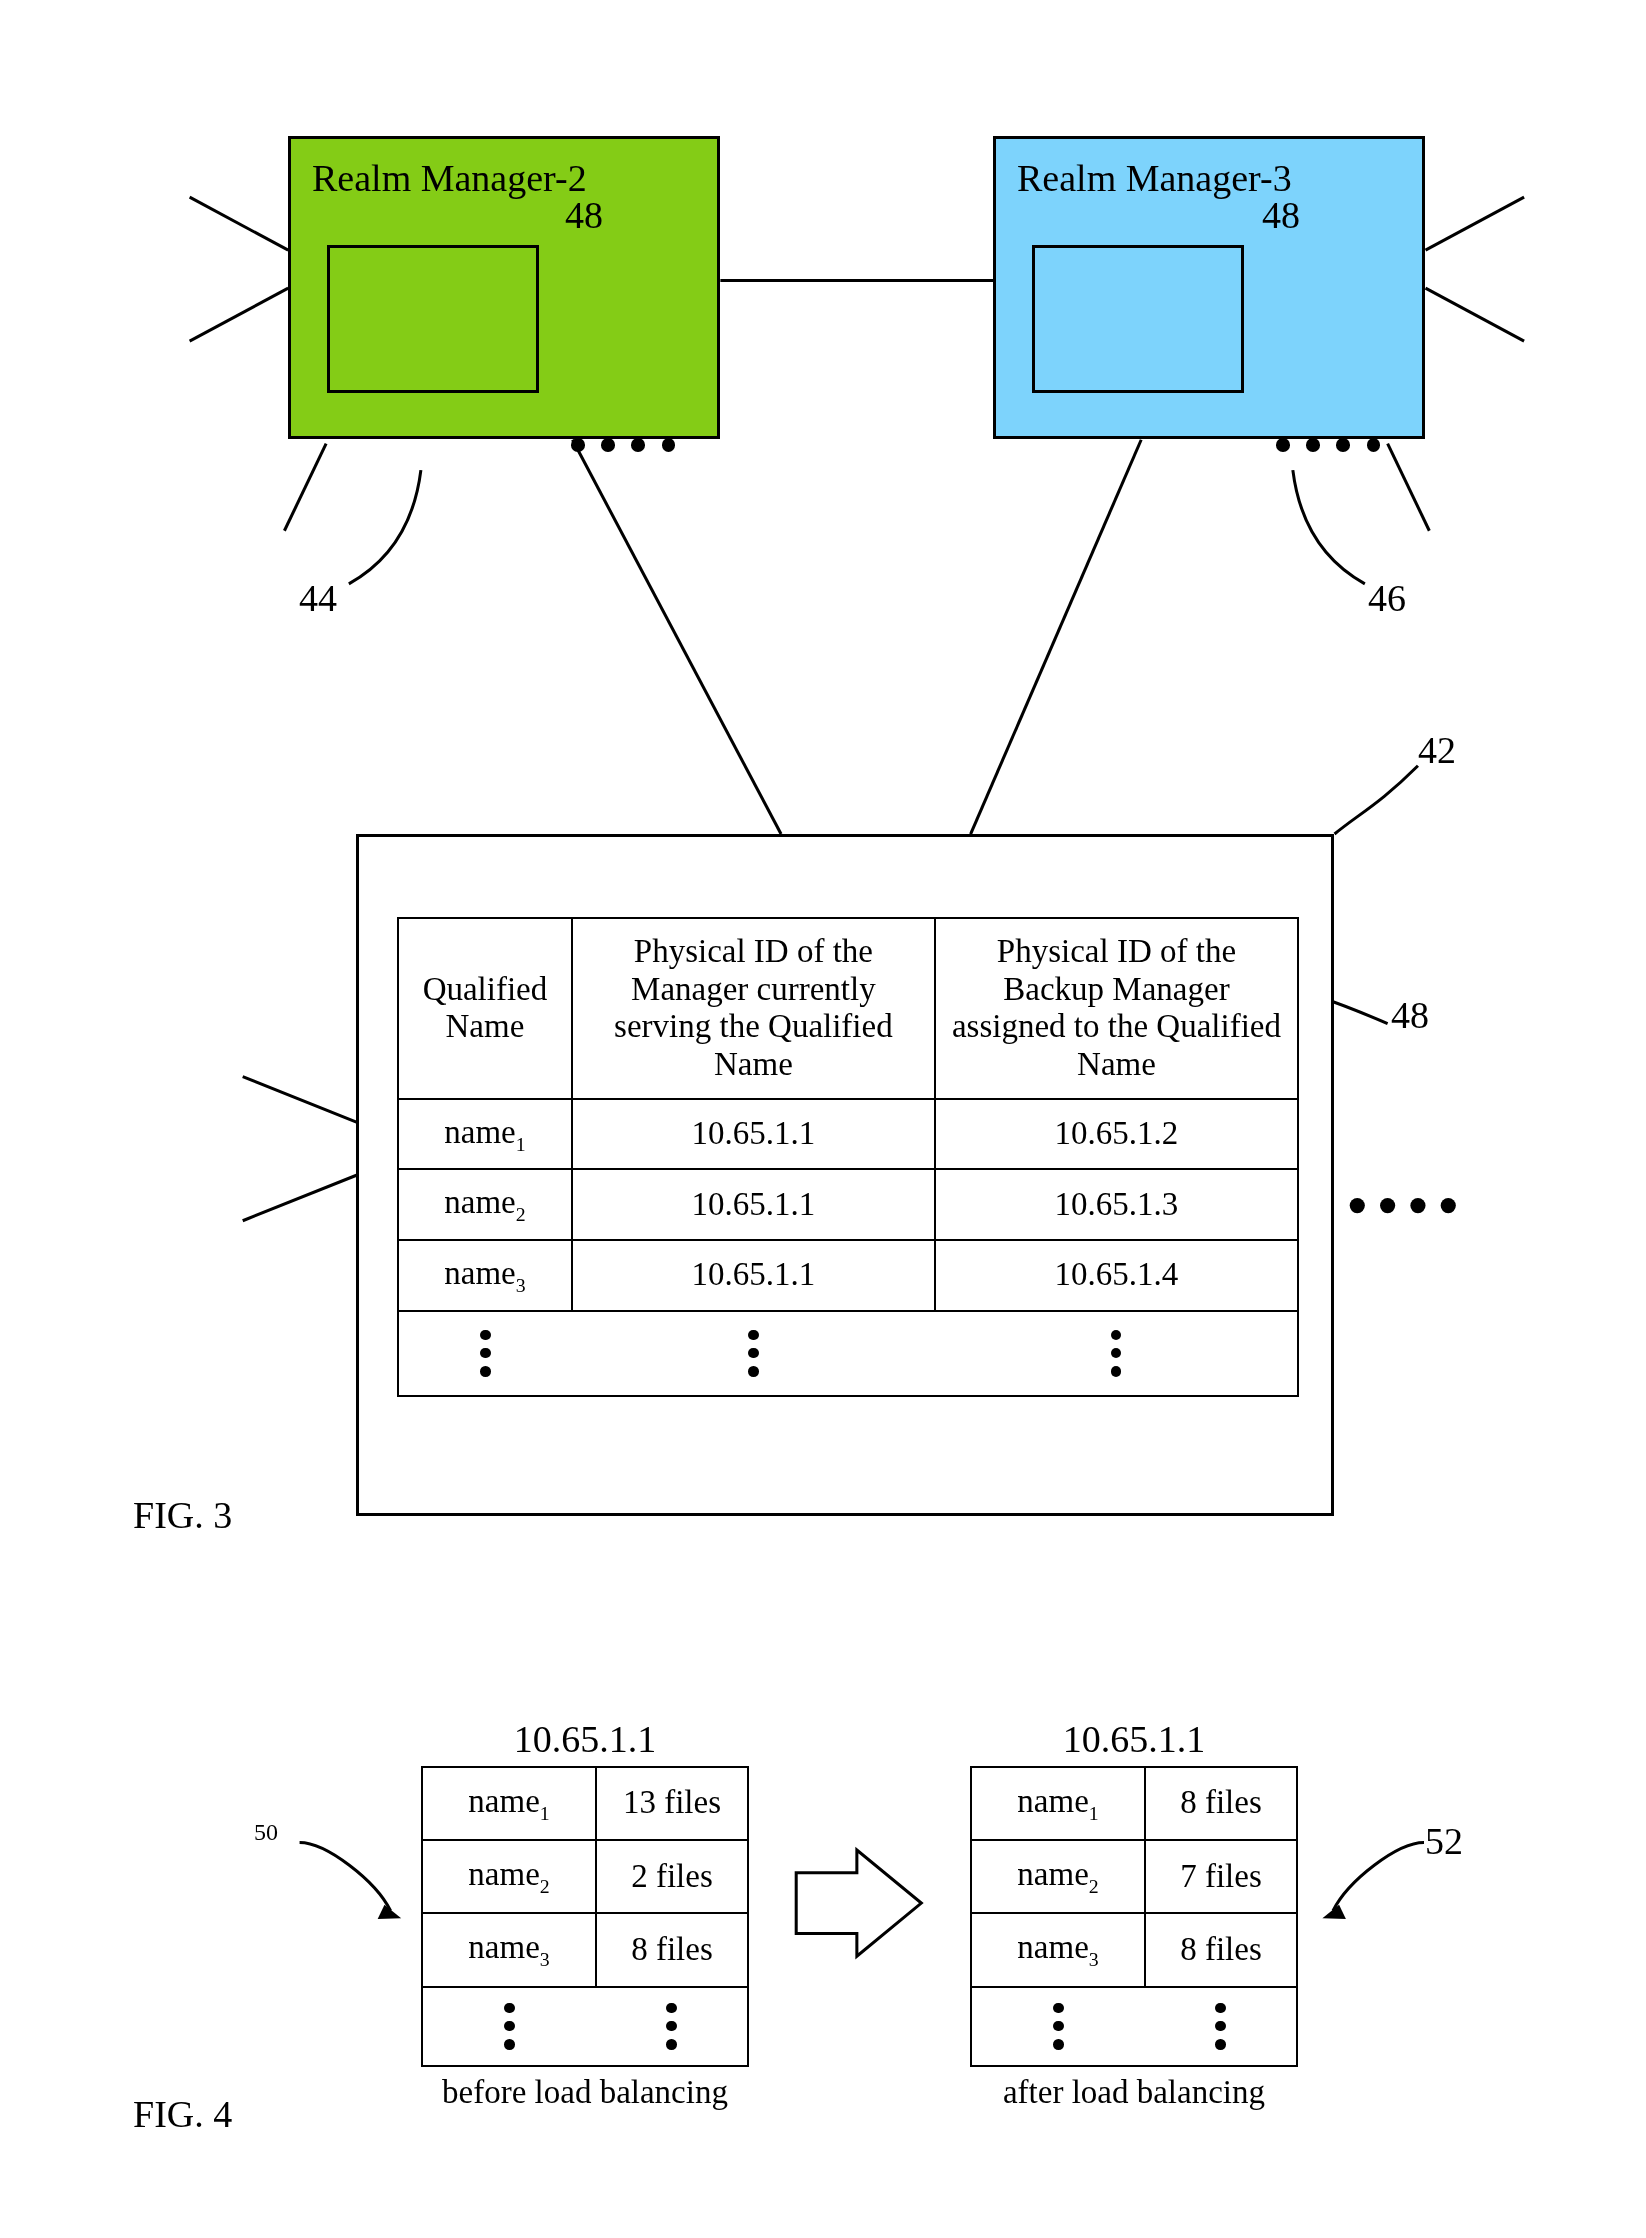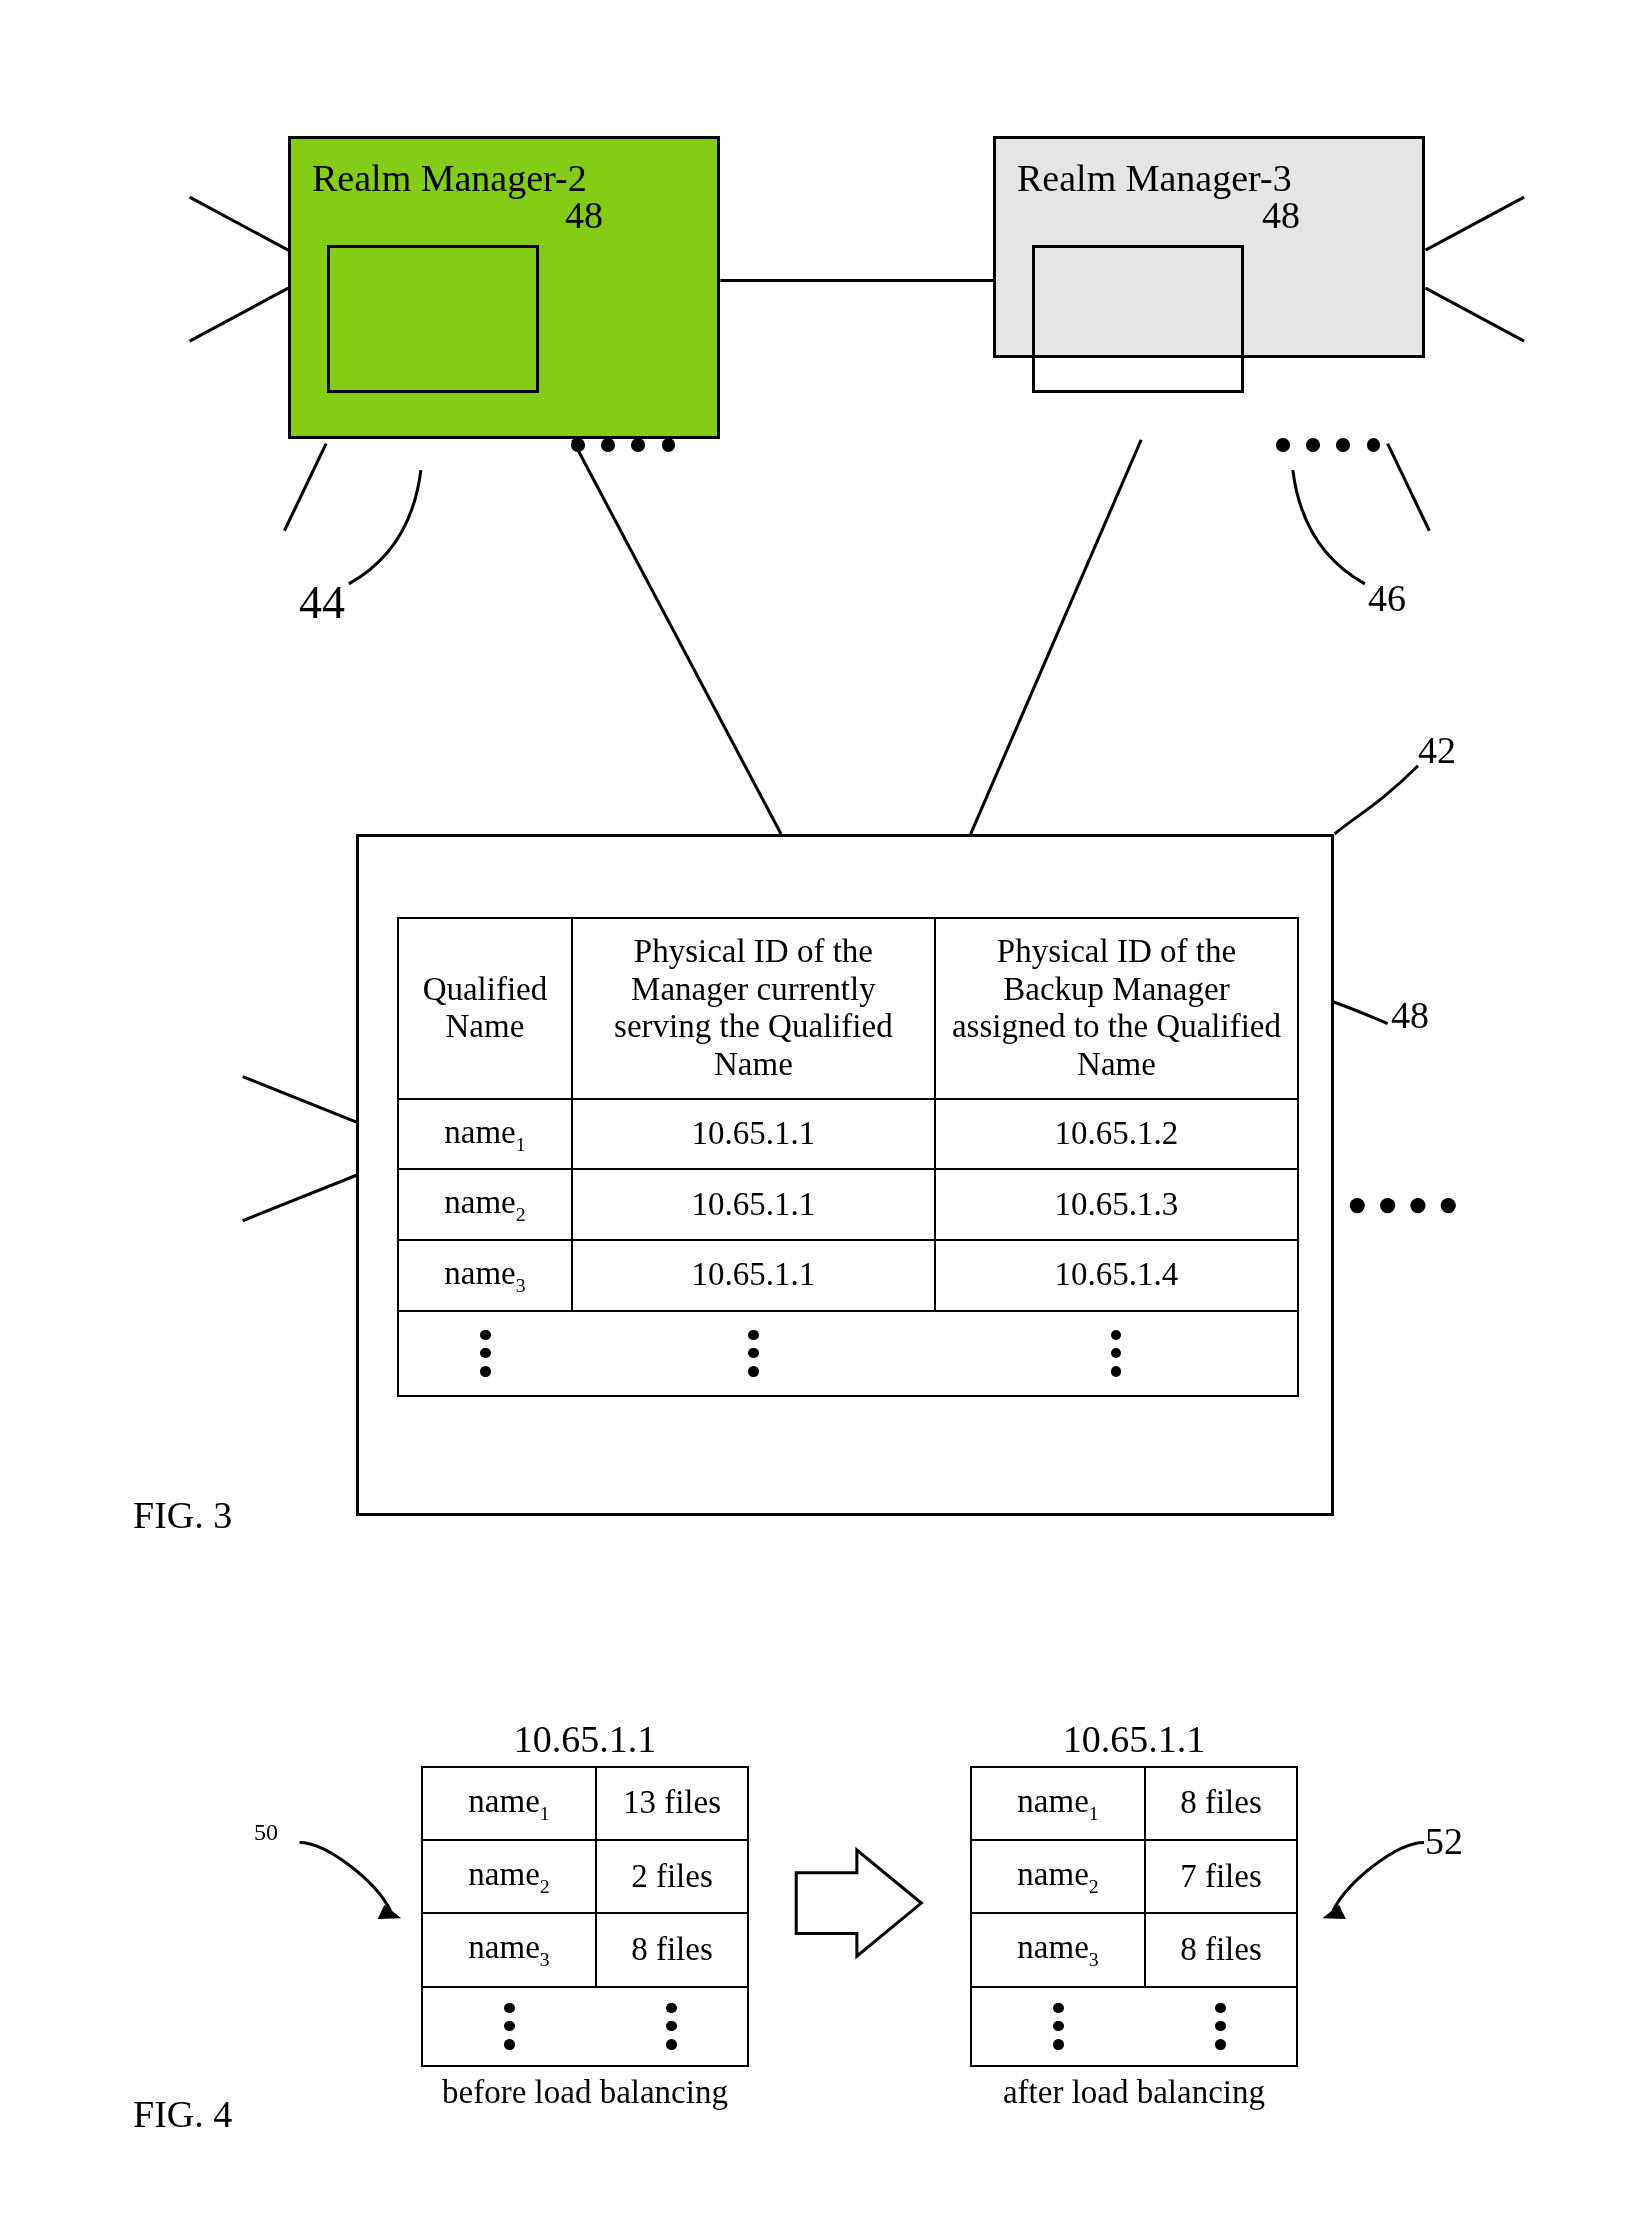--- a/index.html
+++ b/index.html
@@ -106,23 +106,23 @@
   <div style="position:absolute;left:36px;top:106px;width:212px;height:148px;border:3px solid #000;"></div>
 
   <div style="position:absolute;left:280px;top:299px;">
     <span style="display:inline-block;width:13.6px;height:13.6px;background:#000;border-radius:50%;margin-right:13.6px;"></span>
     <span style="display:inline-block;width:13.6px;height:13.6px;background:#000;border-radius:50%;margin-right:13.6px;"></span>
     <span style="display:inline-block;width:13.6px;height:13.6px;background:#000;border-radius:50%;margin-right:13.6px;"></span>
     <span style="display:inline-block;width:13.6px;height:13.6px;background:#000;border-radius:50%;"></span>
   </div>
 </div>
 <div style="position:absolute;left:565px;top:193px;font-size:38px;">48</div>
-<div style="position:absolute;left:299px;top:576px;font-size:46px;">44</div>
-
-<div style="position:absolute;left:993px;top:136px;width:432px;height:222px;border:3px solid #000;background:#e5e5e5;">
+<div style="position:absolute;left:299px;top:576px;font-size:38px;">44</div>
+
+<div style="position:absolute;left:993px;top:136px;width:432px;height:303px;border:3px solid #000;background:#7dd3fc;">
   <div class="box-label" style="margin:16.7px 0 0 21px;">Realm Manager-3</div>
   <div style="position:absolute;left:36px;top:106px;width:212px;height:148px;border:3px solid #000;"></div>
   <div style="position:absolute;left:280px;top:299px;">
     <span style="display:inline-block;width:13.6px;height:13.6px;background:#000;border-radius:50%;margin-right:13.6px;"></span>
     <span style="display:inline-block;width:13.6px;height:13.6px;background:#000;border-radius:50%;margin-right:13.6px;"></span>
     <span style="display:inline-block;width:13.6px;height:13.6px;background:#000;border-radius:50%;margin-right:13.6px;"></span>
     <span style="display:inline-block;width:13.6px;height:13.6px;background:#000;border-radius:50%;"></span>
   </div>
 </div>
 <div style="position:absolute;left:1262px;top:193px;font-size:38px;">48</div>

